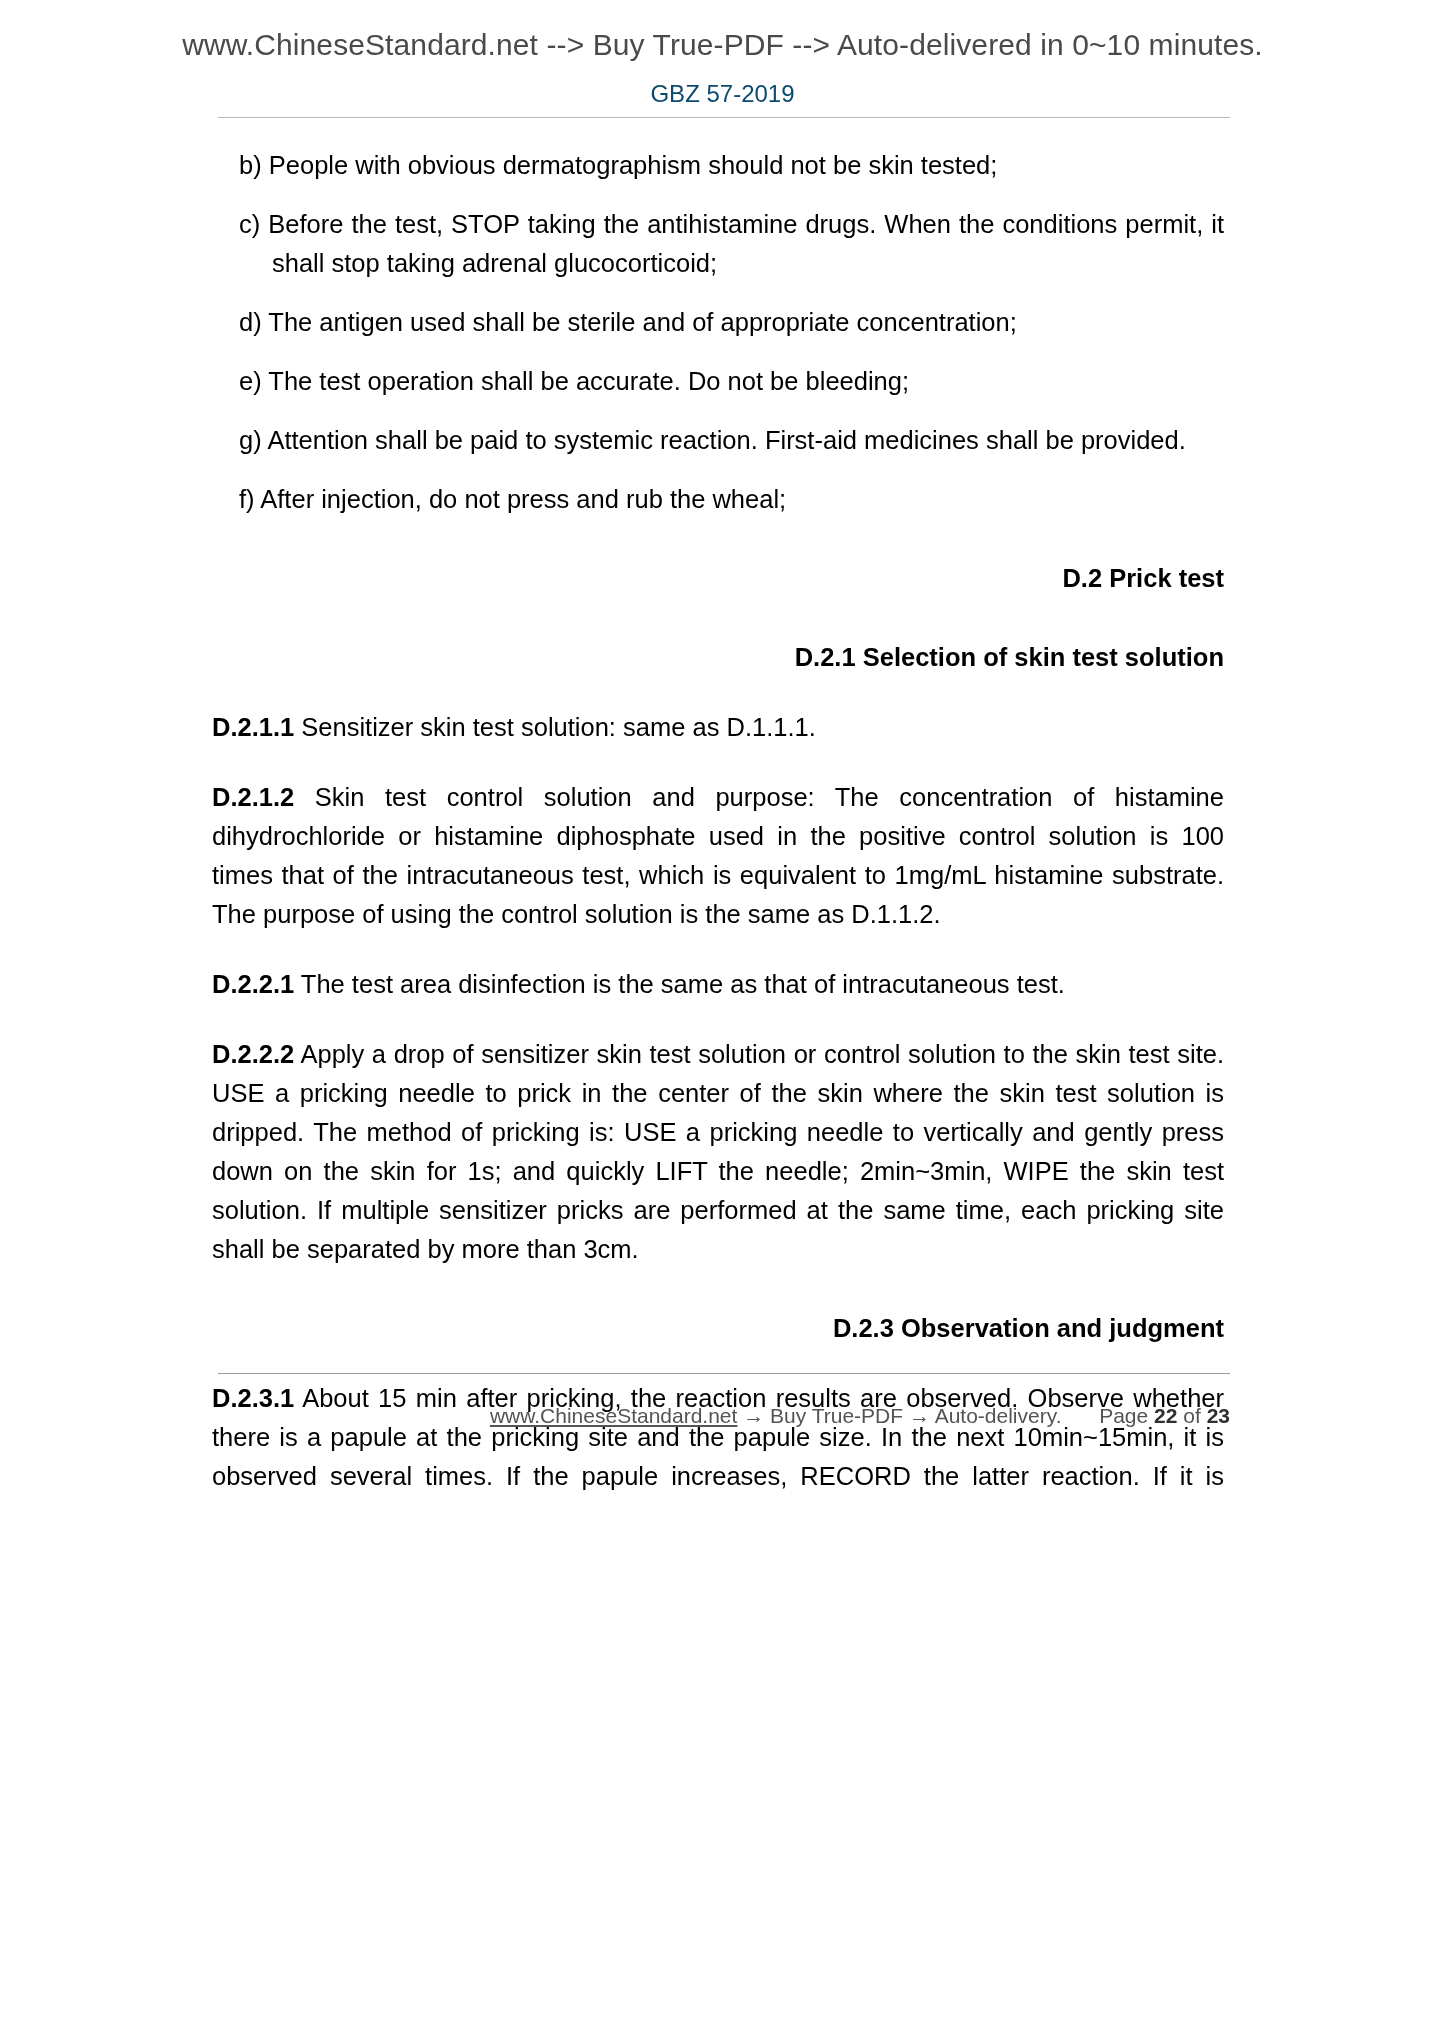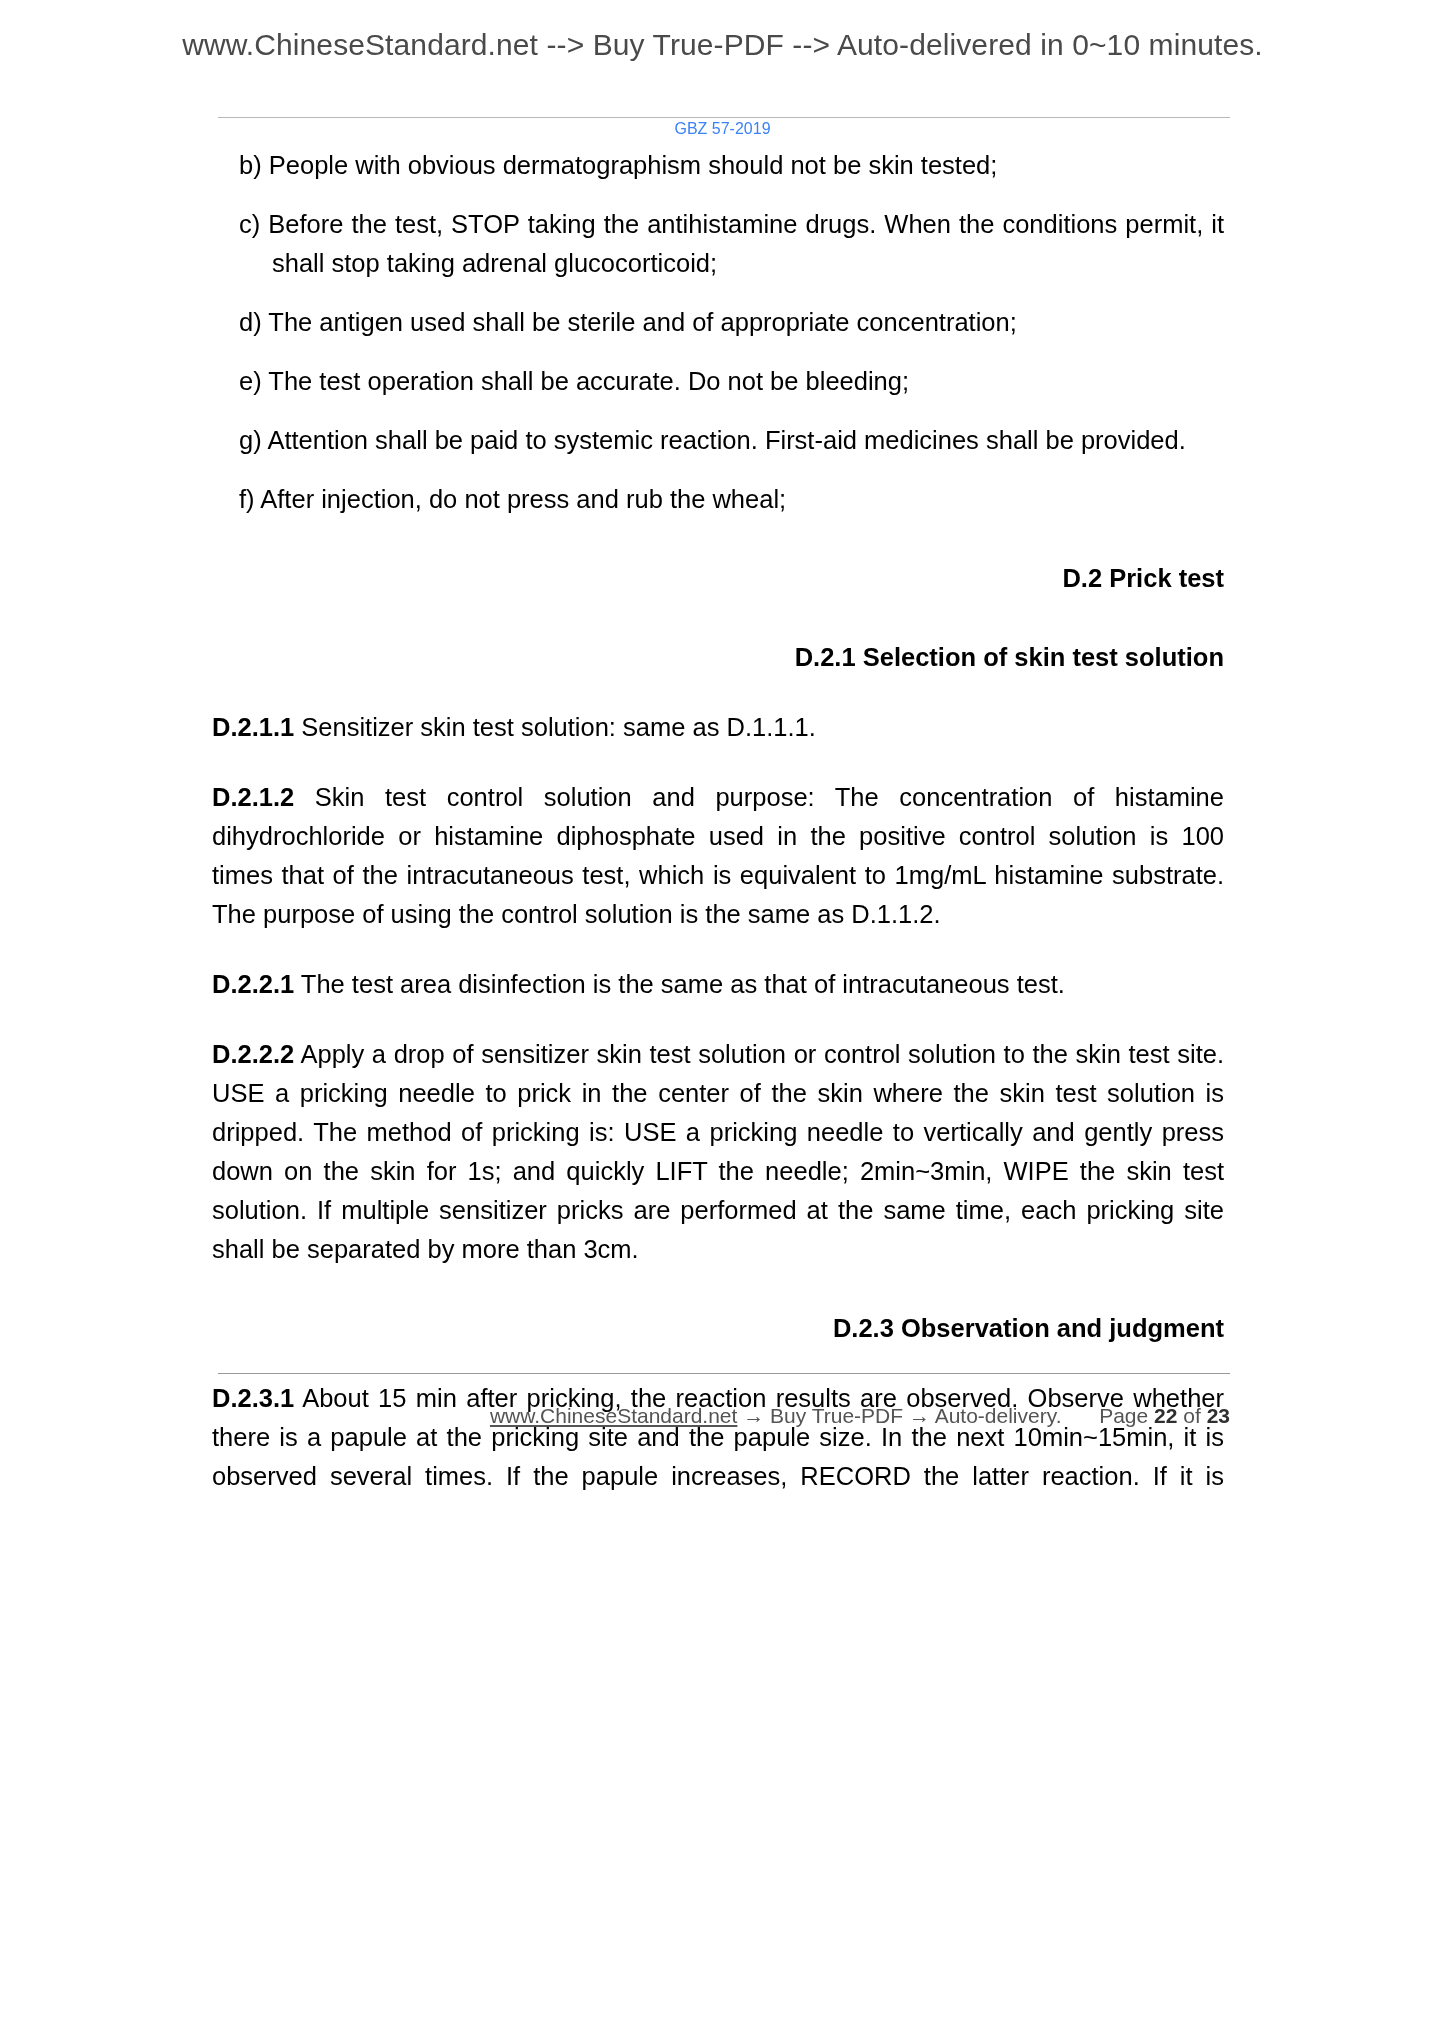--- a/index.html
+++ b/index.html
@@ -32,23 +32,22 @@
     color: #4a4a4a;
     letter-spacing: 0.1px;
     white-space: nowrap;
   }
   .std-number {
     position: absolute;
     top: 80px;
     left: 0;
     width: 100%;
     text-align: center;
-    font-size: 16px;
-    color: #3b82f6;
-    margin-top: 40px;
+    font-size: 24px;
+    color: #0c4a6e;
   }
   .header-rule {
     position: absolute;
     top: 117px;
     left: 218px;
     width: 1012px;
     height: 1px;
     background: #b8b8b8;
   }
 

